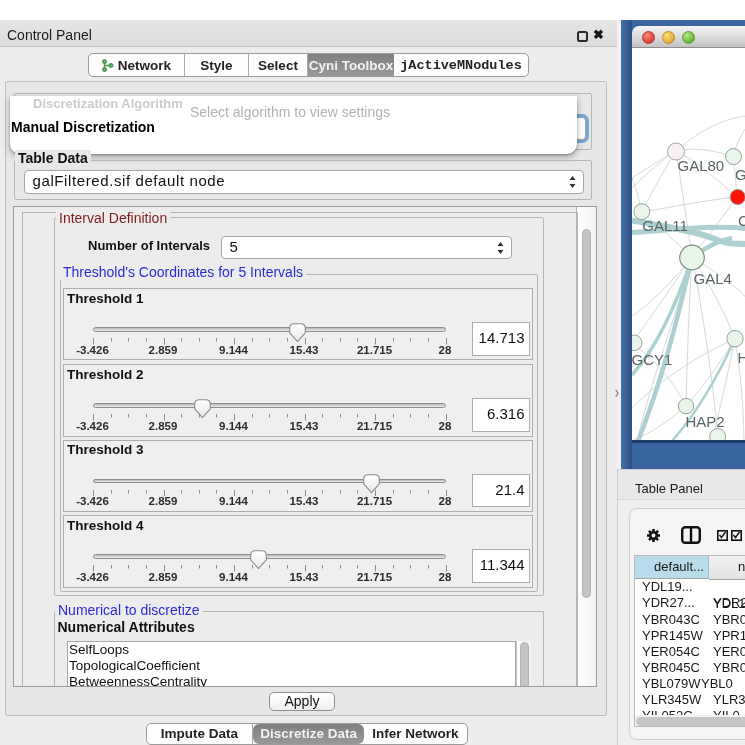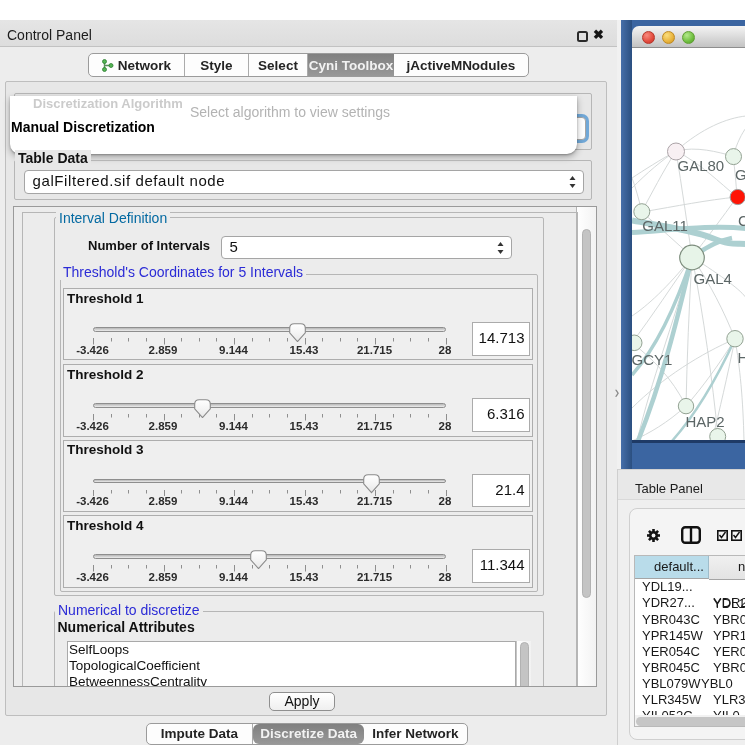--- a/index.html
+++ b/index.html
@@ -81,21 +81,21 @@
     <div class="seg" style="left:88px;top:33px;width:439px;height:22px;">
       <div class="s" style="width:96px;"><svg width="12" height="13" viewBox="0 0 12 13" style="margin-right:4px;">
             <path d="M2.5 2.5 V10.5 M2.5 6.5 H9" stroke="#5A8F5A" stroke-width="1.4" fill="none"></path>
             <circle cx="2.5" cy="2.5" r="2" fill="#53B553" stroke="#2E7D32" stroke-width="0.8"></circle>
             <circle cx="2.5" cy="10.5" r="2" fill="#53B553" stroke="#2E7D32" stroke-width="0.8"></circle>
             <circle cx="9" cy="6.5" r="2" fill="#53B553" stroke="#2E7D32" stroke-width="0.8"></circle>
           </svg>Network</div>
       <div class="s" style="width:64px;">Style</div>
       <div class="s" style="width:59px;">Select</div>
       <div class="s sel" style="width:86px;">Cyni Toolbox</div>
-      <div class="s" style="width:134px;">jActiveMNodules</div>
+      <div class="s" style="width:134px;font-family:Liberation Mono, monospace;">jActiveMNodules</div>
     </div>
 
     <div id="cpanel"></div>
 
     <div class="grp" style="left:14px;top:73px;width:578px;height:57px;"></div>
     <div class="combo" style="left:24px;top:97px;width:562px;height:23px;box-shadow:0 0 0 3px rgba(92,156,212,0.85);"></div>
 
     <div id="overlay">
       <div class="abs" style="left:23px;top:0px;font-size:13px;font-weight:bold;color:#CBCBCB;">Discretization Algorithm</div>
       <div class="abs" style="left:180px;top:8px;font-size:14px;color:#B3B3B3;">Select algorithm to view settings</div>
@@ -113,21 +113,21 @@
     </div>
 
     <div id="spane">
 
       <div class="vtrack" style="left:562px;top:0;width:20px;height:480px;border-left:1px solid #B5B5B5;"></div>
       <div class="vthumb" style="left:568px;top:22px;width:9px;height:369px;"></div>
 
       <div class="abs" style="left:8px;top:5px;width:554px;height:475px;border:1px solid #B6B6B6;border-bottom:none;"></div>
 
       <div class="grp" style="left:39.5px;top:10px;width:490px;height:379px;"></div>
-      <div class="gtitle" style="left:42px;top:3px;font-size:14px;color:#0369a1;">Interval Definition</div>
+      <div class="gtitle" style="left:42px;top:3px;font-size:14px;color:#7f1d1d;">Interval Definition</div>
       <div class="abs" style="left:74px;top:31px;font-size:13px;font-weight:bold;color:#111;">Number of Intervals</div>
       <div class="combo" style="left:207px;top:29px;width:291px;height:23px;">
         <div class="tx">5</div>
         <svg class="updn" viewBox="0 0 7 12">
             <path d="M3.5 0 L6.5 4 H0.5 Z" fill="#333"></path>
             <path d="M3.5 12 L6.5 8 H0.5 Z" fill="#333"></path>
           </svg>
       </div>
 
       <div class="grp" style="left:45.5px;top:67px;width:478.5px;height:317.5px;"></div>

